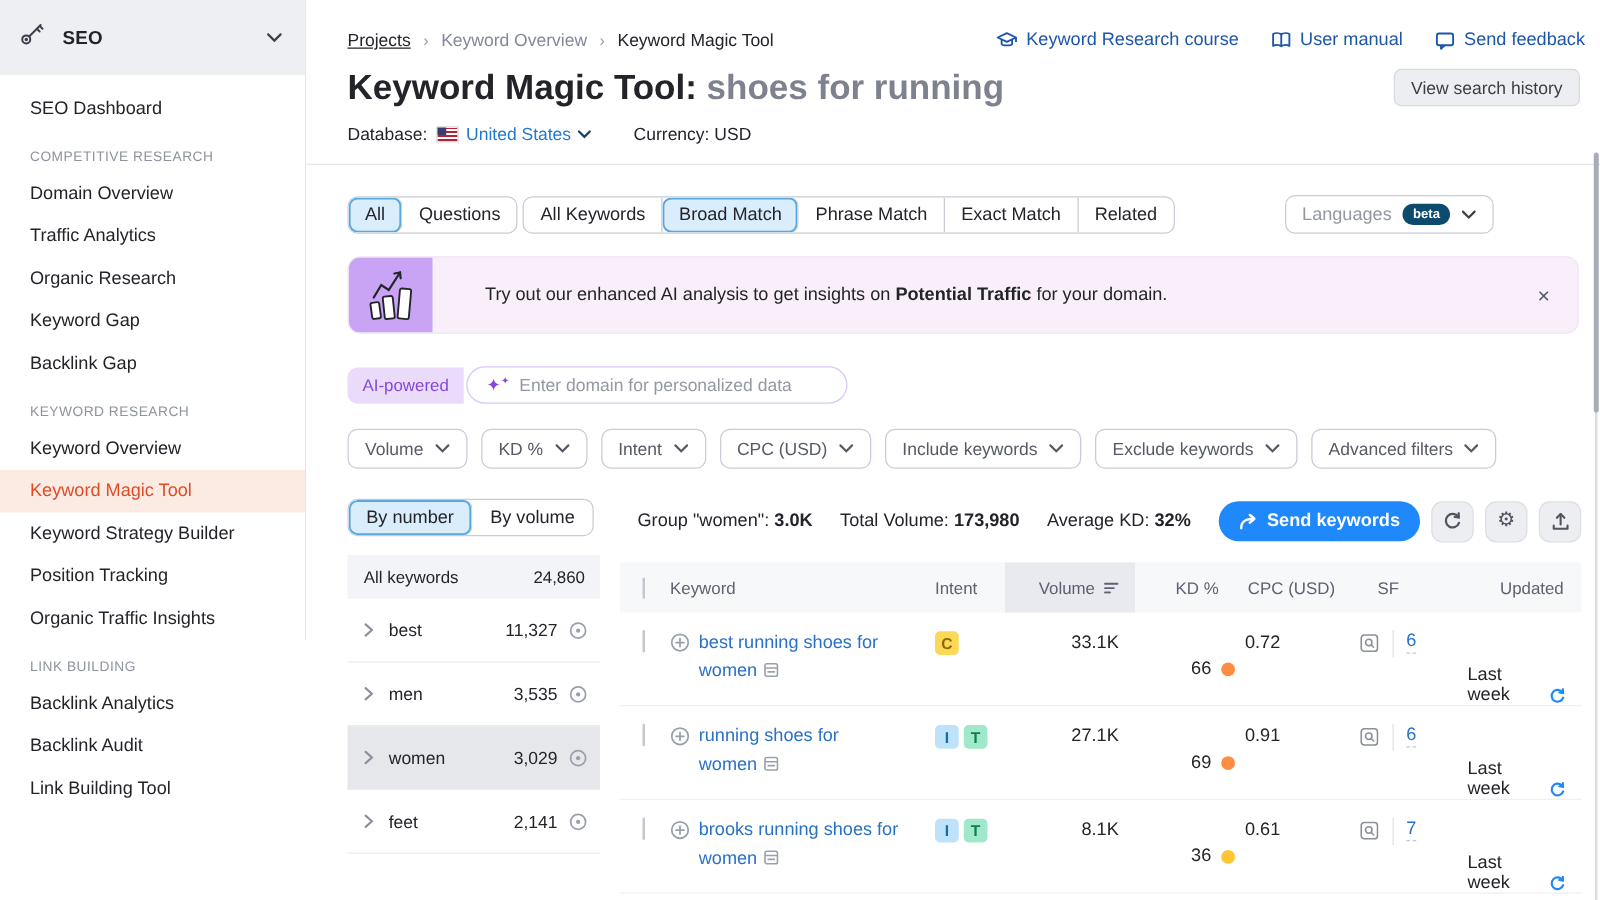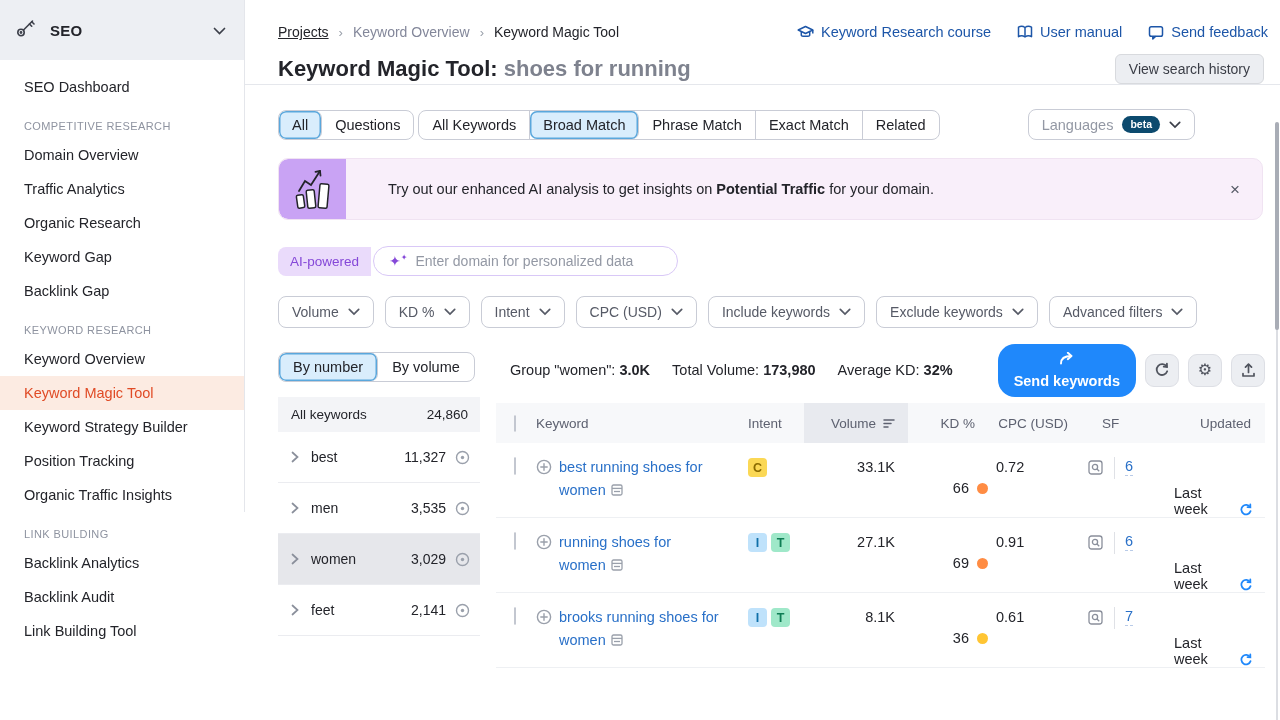--- a/index.html
+++ b/index.html
@@ -22,21 +22,21 @@
   .top { padding:24px 16px 0 33px; }
   .crumb-row { display:flex; justify-content:space-between; align-items:center; }
   .breadcrumb { display:flex; align-items:center; font-size:14px; }
   .crumb-link { color:#23242a; text-decoration:underline; cursor:pointer; }
   .crumb-mid { color:#83879 2; color:#83879a; }
   .crumb-cur { color:#23242a; }
   .crumb-sep { color:#9aa0ab; margin:0 10px; font-size:13px; }
   .hlinks { display:flex; align-items:center; gap:26px; margin-right:-4px; }
   .hlink { display:flex; align-items:center; gap:7px; color:#1d56a8; font-size:14.5px; cursor:pointer; white-space:nowrap; }
   .title-row { display:flex; justify-content:space-between; align-items:center; margin-top:14px; }
-  .page-title { font-size:22px; font-weight:bold; color:#23242a; }
+  .page-title { font-size:28px; font-weight:bold; color:#23242a; }
   .page-title .query { color:#7e828e; font-weight:bold; }
   .btn-gray { background:#eceef2; border:1px solid #d8dade; border-radius:6px; padding:6px 13px;
     font-size:14px; color:#3a3d46; cursor:pointer; font-family:inherit; }
   .db-row { display:flex; align-items:center; margin-top:13px; font-size:14px; padding-bottom:16px; }
   .db-label { color:#23242a; }
   .flag { width:16px; height:11px; margin:0 7px 0 8px; position:relative; display:inline-block;
     background:repeating-linear-gradient(180deg,#b22234 0 1.6px,#fff 1.6px 3.2px); outline:1px solid #d8dade; }
   .flag::after { content:""; position:absolute; left:0; top:0; width:7px; height:6px; background:#3c3b6e; }
   .db-value { color:#1f7ad0; cursor:pointer; display:flex; align-items:center; gap:5px; }
   .currency { margin-left:34px; }
@@ -95,21 +95,21 @@
   .g-count { margin-right:9px; }
   .g-eye { display:flex; }
 
   
   .table-area { flex:1; margin-left:16px; }
   .summary-row { display:flex; align-items:center; padding-left:14px; height:36px; font-size:14.5px; }
   .sum-pair { margin-right:22px; white-space:nowrap; }
   .sum-val { font-weight:bold; }
   .send-btn { margin-left:auto; background:#1f88fb; color:#fff; border:none; border-radius:17px;
     padding:8px 16px; font-size:14.5px; font-weight:bold; display:flex; align-items:center; gap:8px;
-    cursor:pointer; font-family:inherit;flex-direction:column; }
+    cursor:pointer; font-family:inherit; }
   .icon-btn { width:34px; height:33px; background:#eceef2; border:1px solid #dddfe5; border-radius:9px;
     margin-left:9px; display:flex; align-items:center; justify-content:center; cursor:pointer; color:#50545e; }
   .gear-glyph { font-size:16px; line-height:1; }
 
   .t-grid { display:grid; grid-template-columns:40px 212px 56px 104px 88px 80px 98px 1fr; }
   .t-header { margin-top:15px; background:#f7f8fa; height:40px; align-items:center; font-size:13.5px; color:#5d6170; }
   .th { white-space:nowrap; }
   .th-check { padding-left:18px; }
   .th-vol { background:#e8eaef; height:100%; display:flex; align-items:center; justify-content:flex-end;
     padding-right:13px; gap:7px; cursor:pointer; }
@@ -225,20 +225,33 @@
       </div>
 
       <div class="title-row">
         <div class="page-title">
           <span>Keyword Magic Tool:</span>
           <span class="query">shoes for running</span>
         </div>
         <button class="btn-gray">View search history</button>
       </div>
 
+      <div class="db-row">
+        <span class="db-label">Database:</span>
+        <span class="flag"></span>
+        <span class="db-value">
+          <span>United States</span>
+          <svg width="11" height="7" viewBox="0 0 11 7" fill="none" stroke="#1c3f66" stroke-width="1.8" stroke-linecap="round">
+              <path d="M1.2 1.2 L5.5 5.5 L9.8 1.2"></path>
+            </svg>
+        </span>
+        <span class="currency">
+          <span>Currency:</span> <span>USD</span>
+        </span>
+      </div>
     </div>
     <div class="hdiv"></div>
 
     <div class="content">
 
       <div class="tabs-row">
         <div class="tab-group" id="tab-group-1">
             <div class="tab tab-active">All</div>
             <div class="tab">Questions</div>
           </div>

